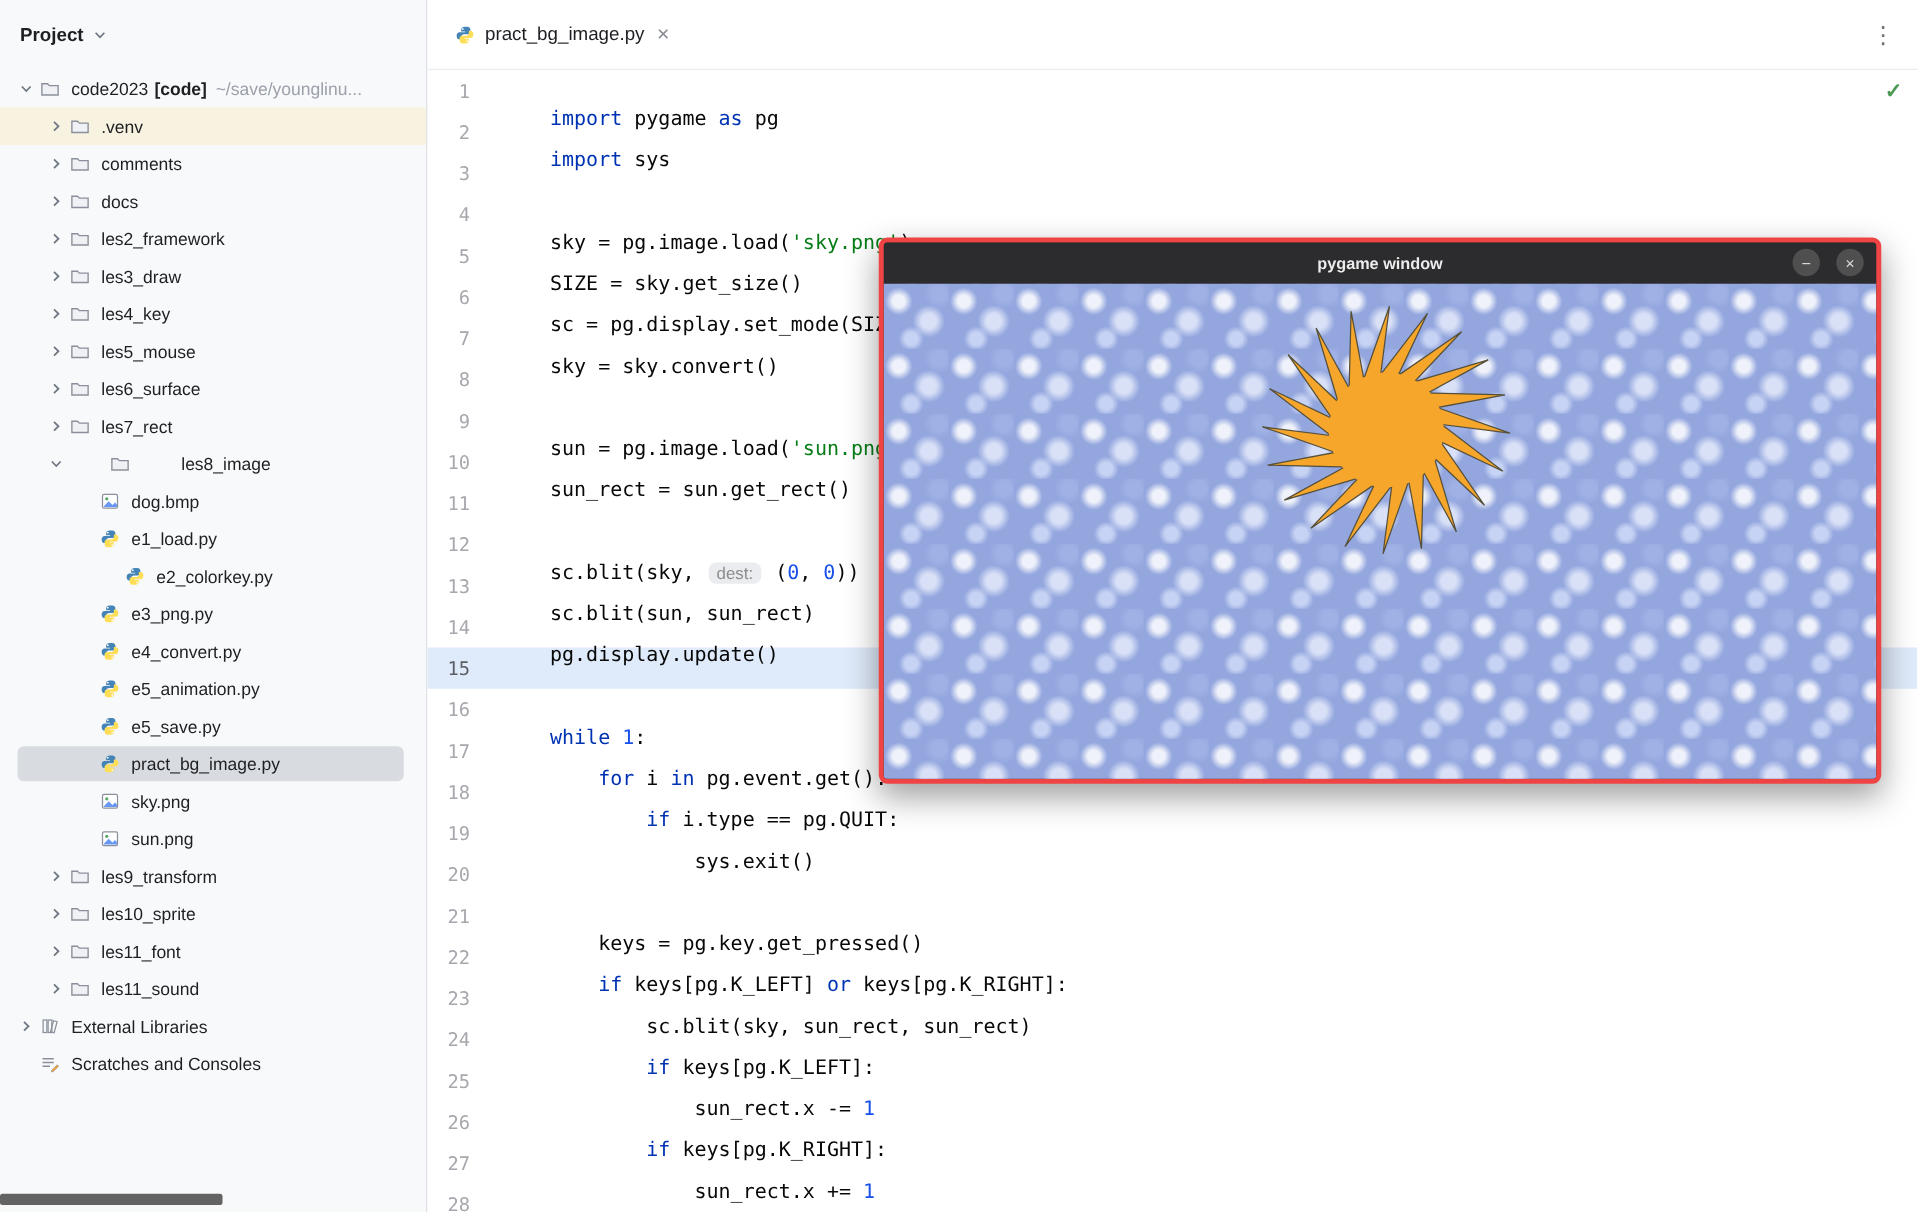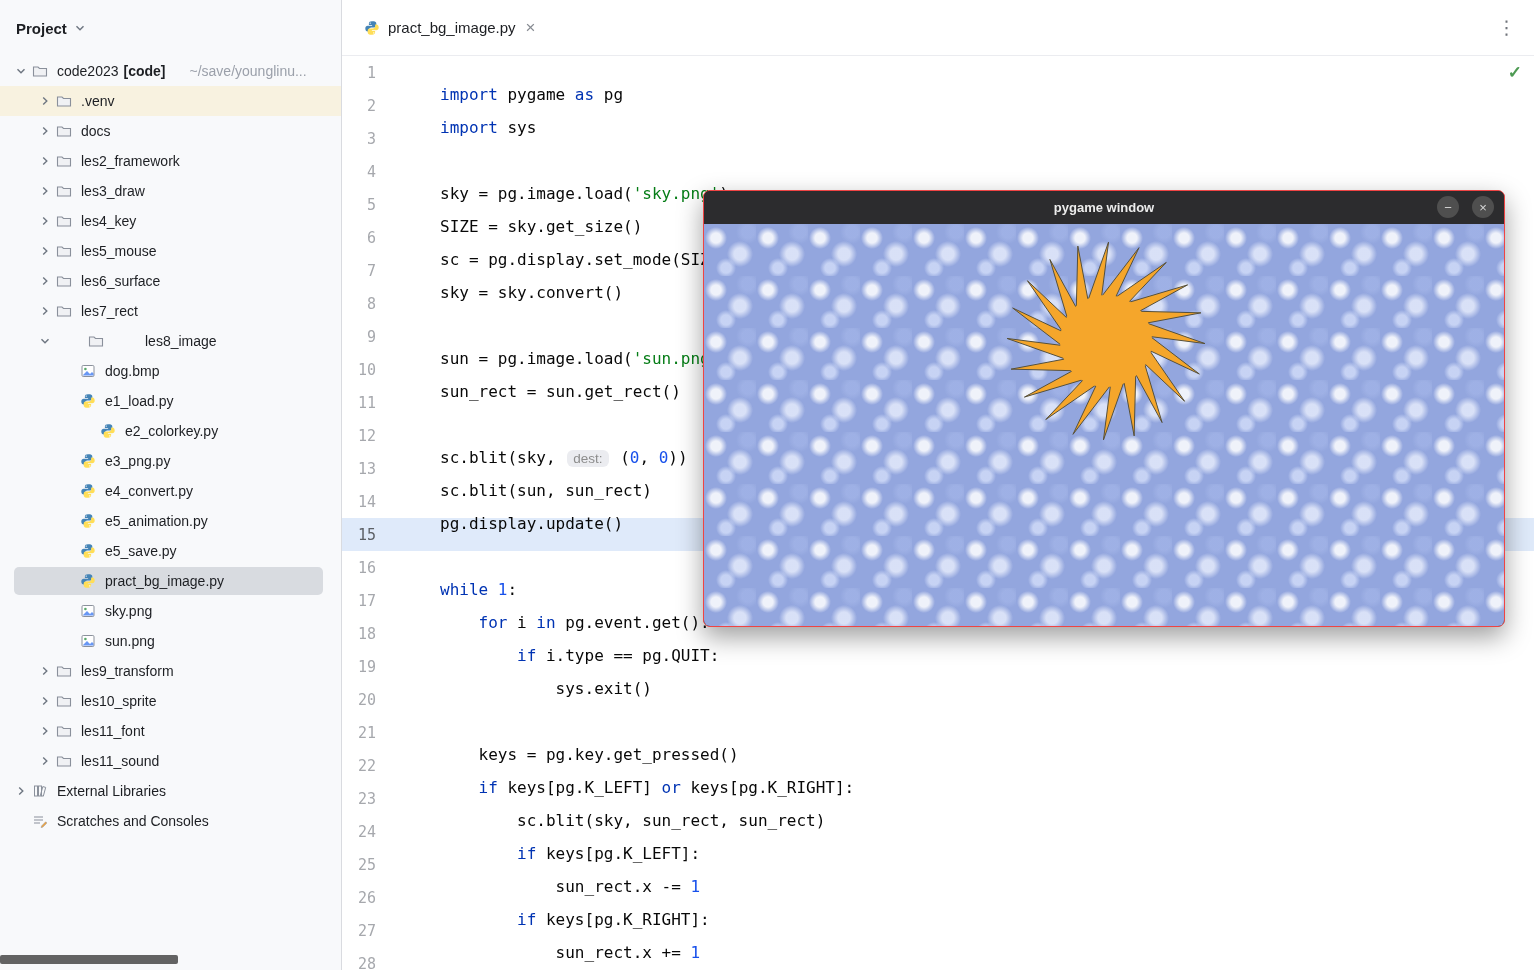--- a/index.html
+++ b/index.html
@@ -17,21 +17,21 @@
   .sidebar-title { font-size: 15px; font-weight: 700; color: #1d1f23; }
   .hdr-chev { display: inline-flex; width: 16px; height: 16px; }
   .tree { font-size: 14px; color: #1d1f23; overflow: hidden; }
   .tree-row { position: relative; height: 30px; display: flex; align-items: center; white-space: nowrap; cursor: default; }
   .tree-row > * { position: relative; z-index: 1; }
   .tree-row.selected::before { content: ""; position: absolute; left: 14px; right: 18px; top: 1px; bottom: 1px; background: #d8dbe0; border-radius: 5px; z-index: 0; }
   .tree-row.hovered::before  { content: ""; position: absolute; left: 0; right: 0; top: 0; bottom: 0; background: #f8f2e0; z-index: 0; }
   .chev  { width: 22px; height: 16px; display: inline-flex; align-items: center; justify-content: center; flex: none; }
   .ticon { width: 18px; height: 16px; display: inline-flex; align-items: center; margin-right: 7px; flex: none; }
   .tsuffix { font-weight: 700; margin-left: 5px; }
-  .tpath { color: #9ba0aa; margin-left: 24px; overflow: hidden; }
+  .tpath { color: #9ba0aa; margin-left: 7px; overflow: hidden; }
   .sidebar-hscroll { position: absolute; left: 0; bottom: 6px; width: 178px; height: 9px; background: #636363; border-radius: 2px; }
 
   
   .editor { position: absolute; left: 342px; top: 0; right: 0; height: 100%; background: #fff; }
   .tabbar { height: 56px; display: flex; align-items: center; border-bottom: 1px solid #ebecf0; padding-left: 10px; }
   .tab { display: flex; align-items: center; gap: 8px; padding: 0 12px; height: 100%; }
   .tab-icon { display: inline-flex; width: 16px; height: 16px; }
   .tab-label { font-size: 15px; color: #1d1f23; }
   .tab-close { color: #878b92; font-size: 17px; line-height: 1; padding: 2px; }
   .more { margin-left: auto; padding-right: 18px; color: #6f737a; font-size: 19px; }
@@ -44,21 +44,21 @@
   .tok-k { color: #0033b3; }
   .tok-s { color: #067d17; }
   .tok-n { color: #1750eb; }
   .tok-h { background: #ebecf0; color: #8c8c8c; border-radius: 6px; padding: 1px 6px; margin: 0 2px;
            font-size: 13.5px; font-family: "Liberation Sans", sans-serif; }
   .check { position: absolute; top: 6px; right: 12px; color: #4d9a53; font-size: 17px; font-weight: 700; }
 
   
   .pygame-window {
     position: absolute; left: 703px; top: 190px; width: 802px; height: 437px;
-    border-radius: 7px; overflow: hidden; border: 1px solid #ef4444;
+    border-radius: 7px; overflow: hidden; border: 4px solid #ef4444;
     box-shadow: 0 10px 26px rgba(0,0,0,.38); background: #2c2c2e; z-index: 10;
   }
   .pg-titlebar { position: relative; height: 33px; background: #2c2c2e; display: flex; align-items: center; justify-content: center; }
   .pg-title { color: #ececec; font-size: 13px; font-weight: 700; }
   .pg-btns { position: absolute; right: 10px; top: 5px; display: flex; gap: 13px; }
   .pg-btn { width: 22px; height: 22px; border-radius: 50%; background: #4f4f4f; color: #d9d9d9;
             display: flex; align-items: center; justify-content: center; font-size: 13px; line-height: 1; }
   .pg-content {
     position: relative; height: 402px;
     background-color: #93a6de;
@@ -104,20 +104,33 @@
           <svg width="16" height="16" viewBox="0 0 16 16">
             <path d="M6.2 4.5 9.8 8l-3.6 3.5" fill="none" stroke="#6e7681" stroke-width="1.4"></path>
           </svg>
         </span>
         <span class="ticon">
           <svg width="16" height="16" viewBox="0 0 16 16">
             <path d="M1.5 4 1.5 13 14.5 13 14.5 5.5 7.5 5.5 6 4 Z" fill="#f0f1f4" stroke="#8a909b" stroke-width="1.1"></path>
           </svg>
         </span>
         <span>.venv</span>
+      </div>
+      <div class="tree-row" style="padding-left: 34px;">
+        <span class="chev">
+          <svg width="16" height="16" viewBox="0 0 16 16">
+            <path d="M6.2 4.5 9.8 8l-3.6 3.5" fill="none" stroke="#6e7681" stroke-width="1.4"></path>
+          </svg>
+        </span>
+        <span class="ticon">
+          <svg width="16" height="16" viewBox="0 0 16 16">
+            <path d="M1.5 4 1.5 13 14.5 13 14.5 5.5 7.5 5.5 6 4 Z" fill="#f0f1f4" stroke="#8a909b" stroke-width="1.1"></path>
+          </svg>
+        </span>
+        <span>comments</span>
       </div>
       <div class="tree-row" style="padding-left: 34px;">
         <span class="chev">
           <svg width="16" height="16" viewBox="0 0 16 16">
             <path d="M6.2 4.5 9.8 8l-3.6 3.5" fill="none" stroke="#6e7681" stroke-width="1.4"></path>
           </svg>
         </span>
         <span class="ticon">
           <svg width="16" height="16" viewBox="0 0 16 16">
             <path d="M1.5 4 1.5 13 14.5 13 14.5 5.5 7.5 5.5 6 4 Z" fill="#f0f1f4" stroke="#8a909b" stroke-width="1.1"></path>

